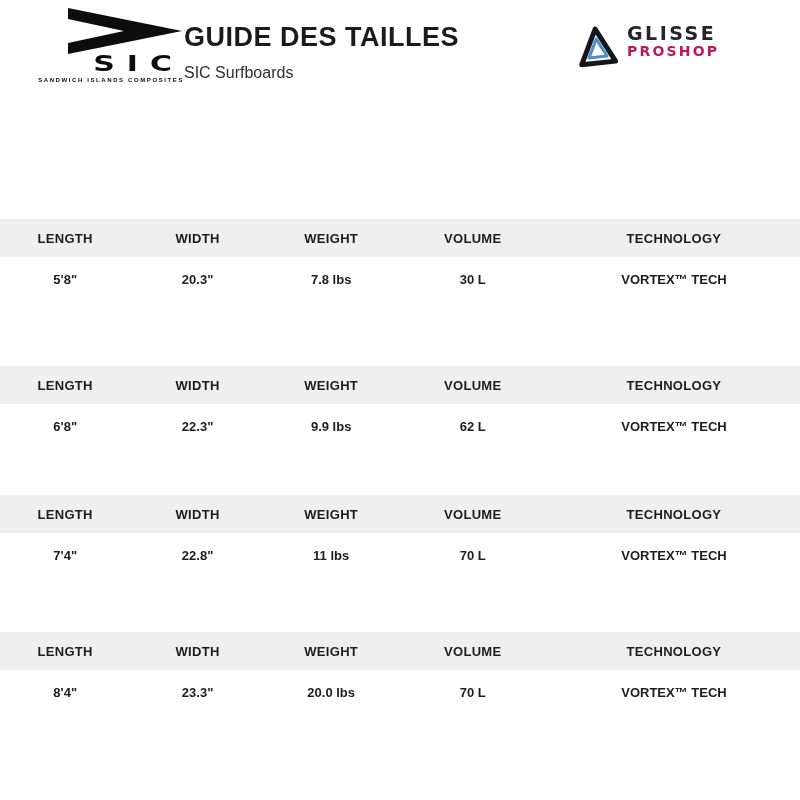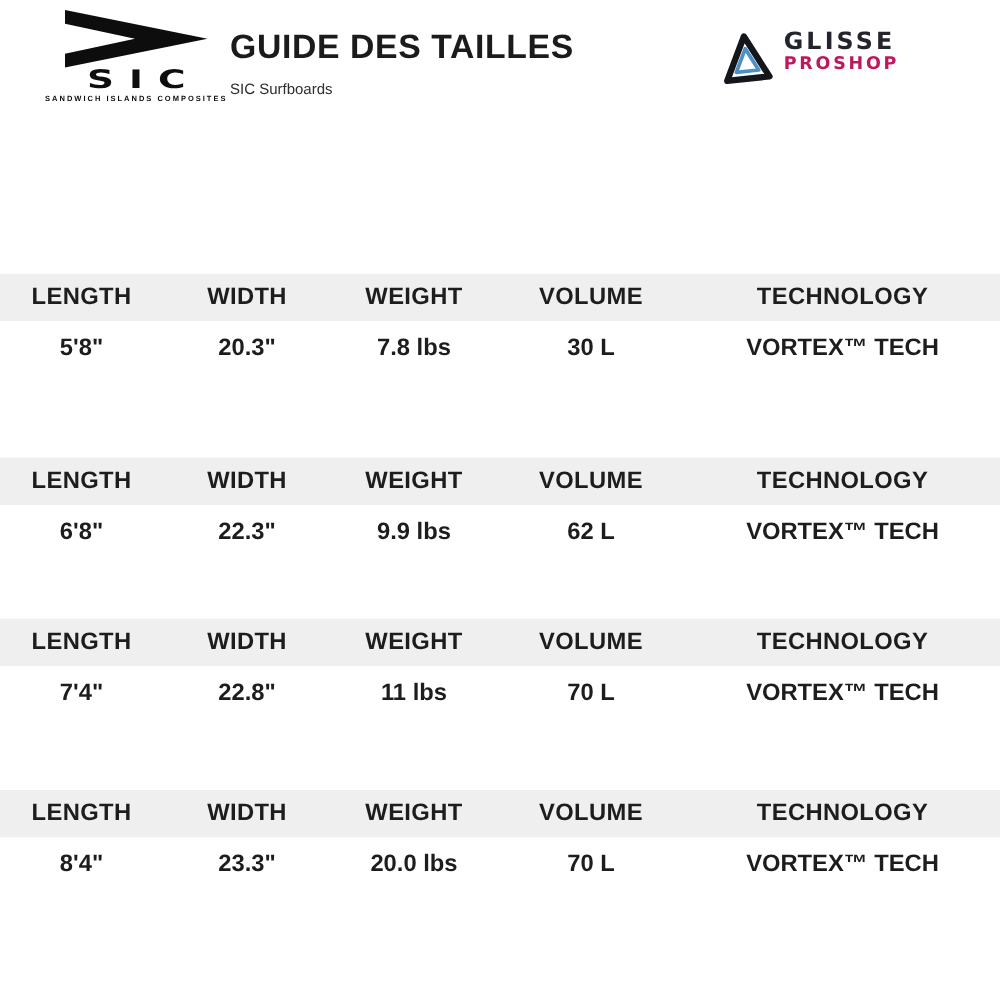--- a/index.html
+++ b/index.html
@@ -13,21 +13,21 @@
   .page { width: 800px; height: 800px; position: relative; }
 
   
   .top-header {
     display: flex;
     justify-content: space-between;
     align-items: flex-start;
     padding: 8px 34px 0 34px;
     height: 92px;
   }
-  .sic-logo { width: 150px; display: flex; flex-direction: column; align-items: center; }
+  .sic-logo { width: 150px; display: flex; flex-direction: column; align-items: flex-end; }
   .sic-pennant { display: block; margin-left: 2px; }
   .sic-word {
     font-family: "DejaVu Sans", sans-serif;
     font-weight: 800;
     font-size: 30px;
     line-height: 22px;
     letter-spacing: 12px;
     transform: scaleY(0.68);
     transform-origin: top center;
     color: #0d0d0d;
@@ -43,21 +43,21 @@
     margin-top: -2px;
   }
   .title-block { margin-top: 14px; flex: 1; }
   .page-title {
     margin: 0;
     font-size: 27px;
     font-weight: bold;
     letter-spacing: 0.5px;
     color: #1b1b1b;
   }
-  .page-subtitle { margin-top: 11px; font-size: 12px; color: #2e2e2e; }
+  .page-subtitle { margin-top: 11px; font-size: 16px; color: #2e2e2e; }
 
   .glisse-logo { width: 190px; display: flex; align-items: flex-start; margin-top: 16px; }
   .glisse-triangle { display: block; transform: rotate(-6deg); }
   .glisse-text { margin-left: 9px; }
   .glisse-line1 {
     font-family: "DejaVu Sans", sans-serif;
     font-weight: 800; font-size: 19px; line-height: 19px;
     letter-spacing: 2.5px; color: #23242c;
   }
   .glisse-line2 {
@@ -73,21 +73,21 @@
   .size-table.t2 { margin-bottom: 47px; }
   .size-table.t3 { margin-bottom: 55px; }
   .thead-row {
     display: flex; height: 38px; align-items: center;
     background: #f0eff0;
   }
   .tdata-row {
     display: flex; height: 44px; align-items: center;
     background: #ffffff;
   }
-  .cell { text-align: center; font-weight: bold; font-size: 19px; color: #1d1d1d; }
+  .cell { text-align: center; font-weight: bold; font-size: 13px; color: #1d1d1d; }
   .thead-row .cell { letter-spacing: 0.3px; }
   .c0 { width: 16.3%; }
   .c1 { width: 16.8%; }
   .c2 { width: 16.6%; }
   .c3 { width: 18.8%; }
   .c4 { width: 31.5%; }
 </style>
 </head>
 <body>
 

